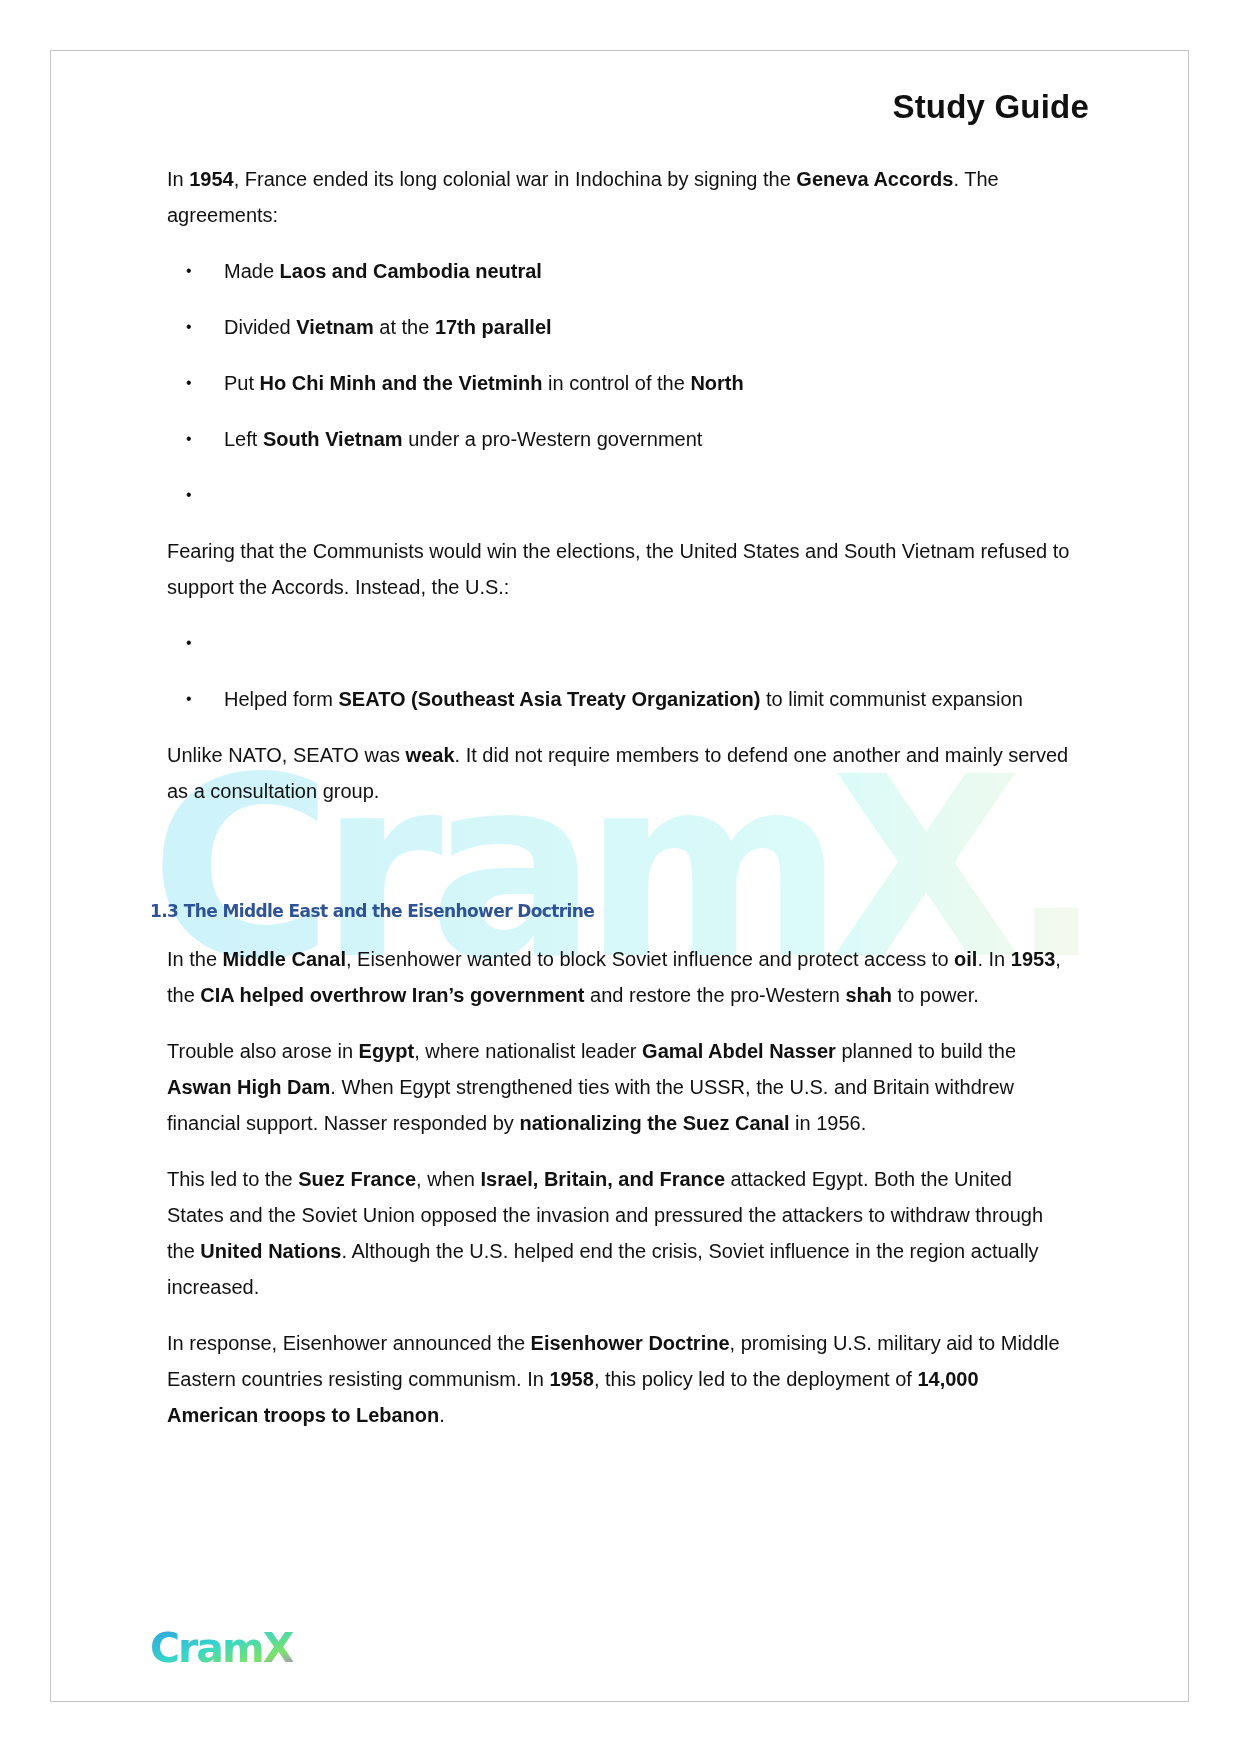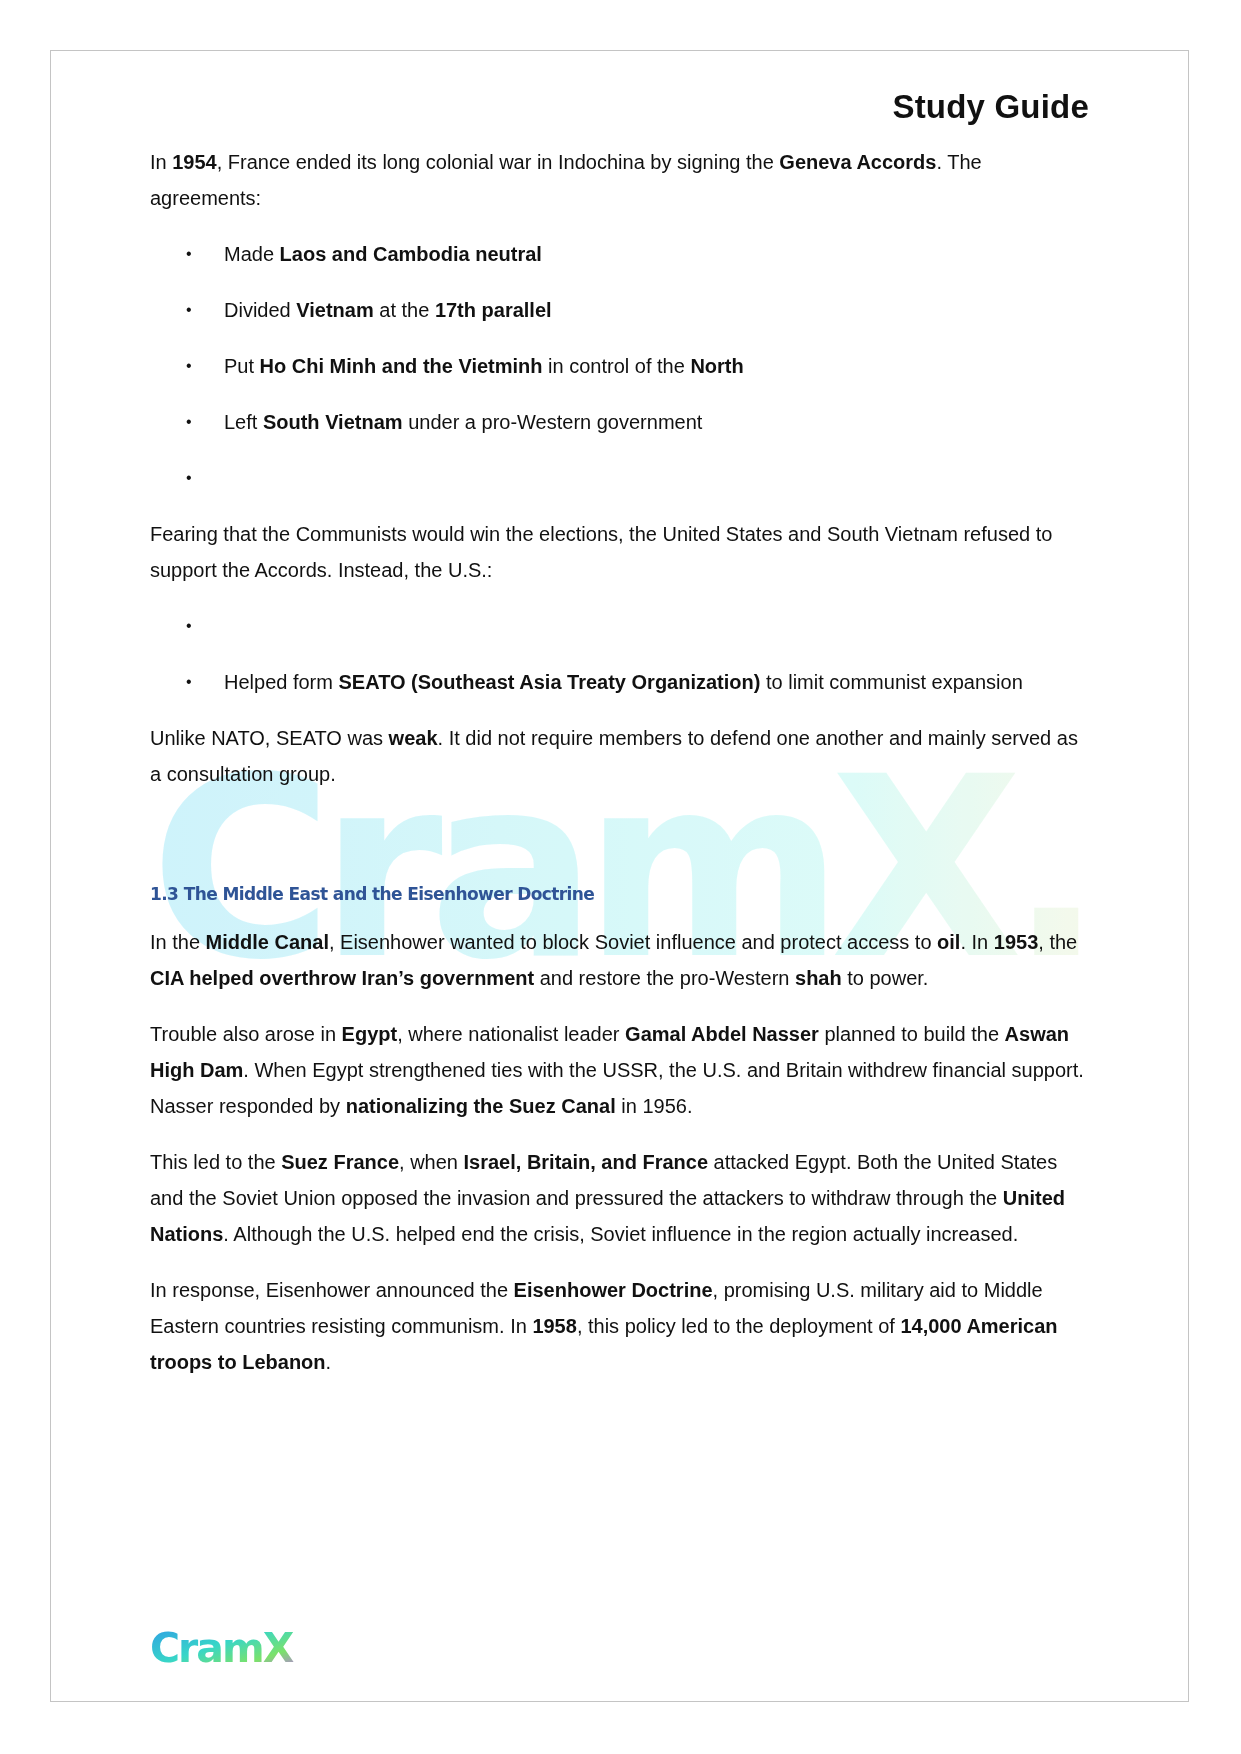--- a/index.html
+++ b/index.html
@@ -4,21 +4,21 @@
 <style>
   html, body { margin: 0; padding: 0; background: #ffffff; }
   body { width: 1241px; height: 1754px; position: relative; overflow: hidden;
          font-family: "Liberation Sans", "DejaVu Sans", sans-serif; color: #111; }
   .page { position: absolute; left: 50px; top: 50px; width: 1139px; height: 1652px;
           border: 1px solid #c4c4c4; box-sizing: border-box; background: #fff; }
   .title { position: absolute; right: 152px; top: 88px; font-size: 33px; font-weight: bold;
            color: #111; letter-spacing: 0.2px; text-align: center; }
   .content { position: absolute; left: 150px; top: 144px; width: 940px; font-size: 20px;
              line-height: 36px; z-index: 2; }
-  .content p { margin: 0; }
+  .content p { margin: 17px; }
   .content b { font-weight: bold; }
   .p-gap { margin-top: 20px !important; }
   ul.bullets { list-style: none; margin: 0; padding: 0; }
   ul.bullets li { position: relative; padding-left: 74px; height: 36px; margin-top: 20px; }
   ul.bullets li .dot { position: absolute; left: 36px; top: 0; font-size: 16px; }
   .h2 { font-family: "DejaVu Sans", "Liberation Sans", sans-serif; color: #2f5496;
         font-size: 17px; font-weight: bold; letter-spacing: -0.6px; margin: 0; }
   .watermark { position: absolute; left: 150px; top: 750px; width: 950px; height: 220px;
                z-index: 1; pointer-events: none; }
   .footer-logo { position: absolute; left: 150px; top: 1624px; width: 150px; height: 46px; }

